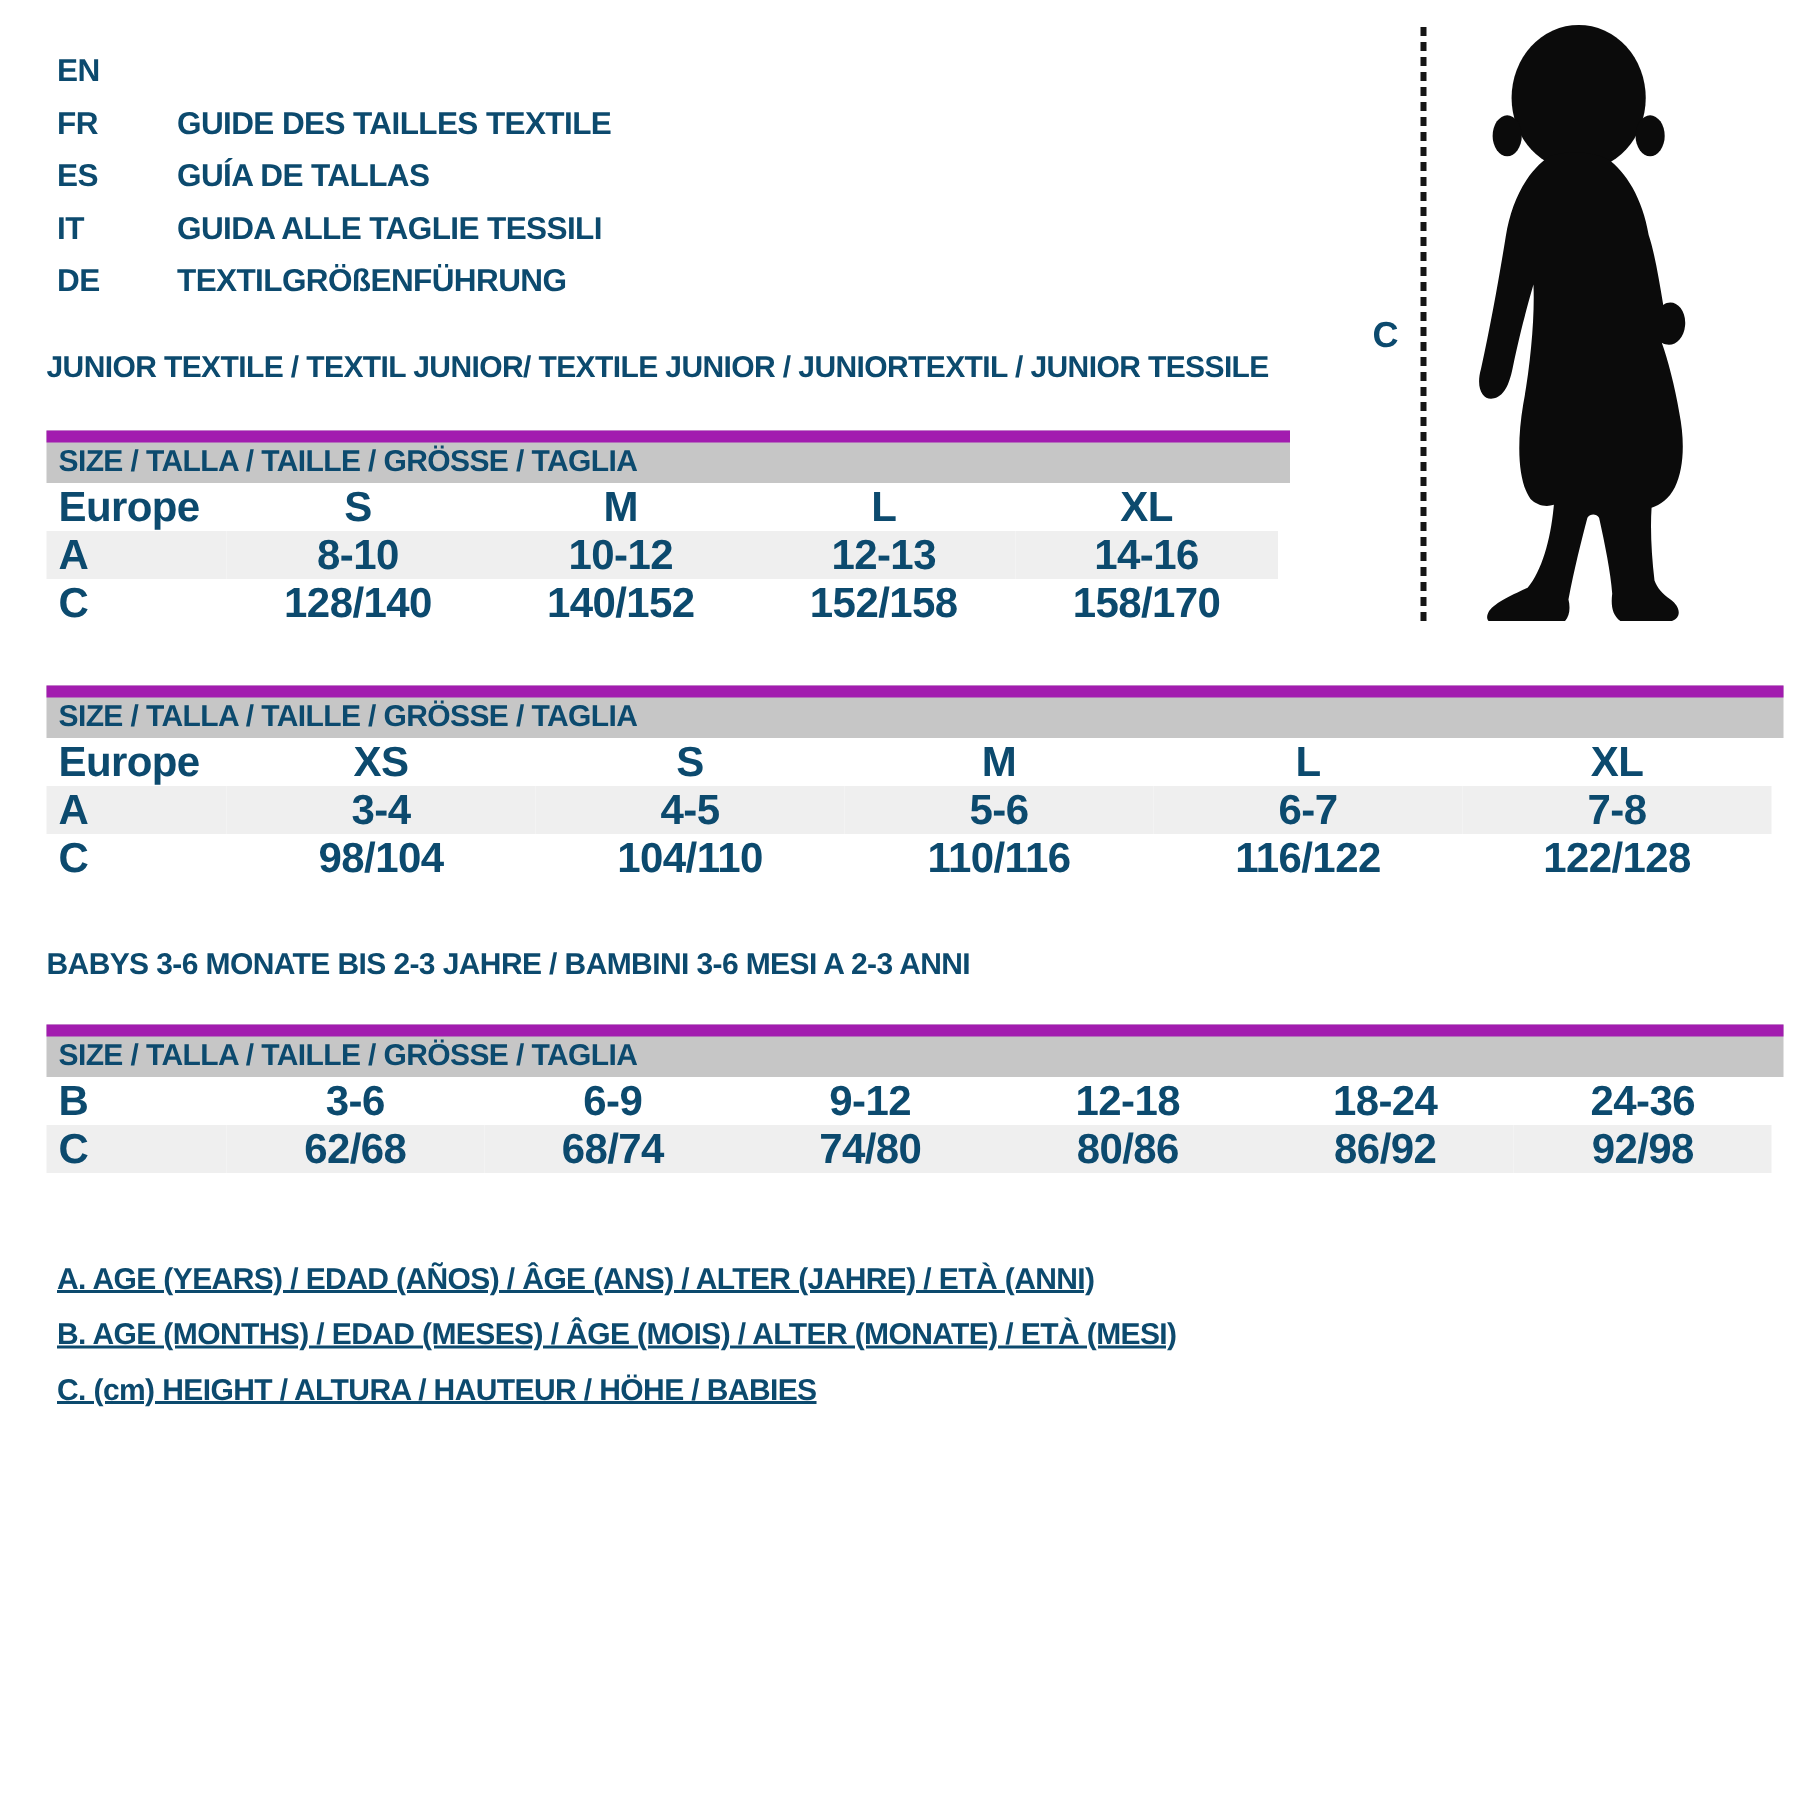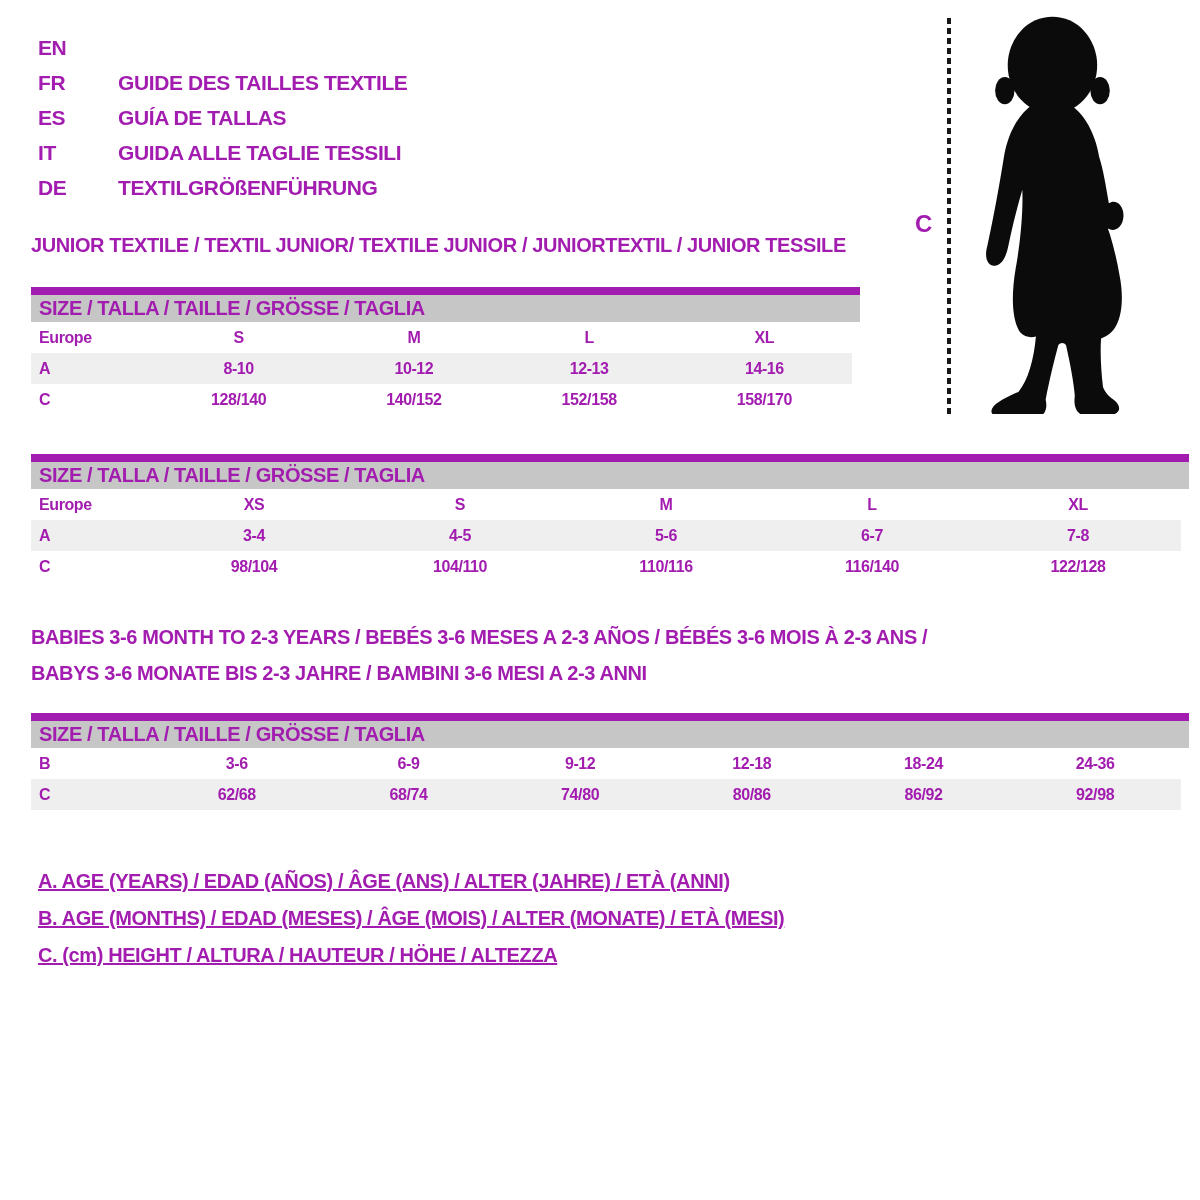--- a/index.html
+++ b/index.html
@@ -2,21 +2,21 @@
 <html><head>
 <meta charset="utf-8">
 <style>
   html,body{margin:0;padding:0;background:#ffffff;}
   .page{
     position:relative;
     width:1200px;height:1200px;
     background:#ffffff;
     font-family:"Liberation Sans","DejaVu Sans",sans-serif;
     font-weight:bold;
-    color:#a21caf;
+    color:#0c4a6e;
     overflow:hidden;
     letter-spacing:-0.4px;
   }
   
   .lang-block{position:absolute;left:38px;top:30px;}
   .lang-row{display:flex;line-height:35px;font-size:21px;}
   .lang-code{width:80px;flex:0 0 80px;}
   .lang-label{white-space:nowrap;}
   
   .figure{position:absolute;left:0;top:0;width:1200px;height:440px;pointer-events:none;}
@@ -32,21 +32,21 @@
   .section-title .line{display:block;line-height:36px;}
   .title-sub{font-size:13px;position:relative;top:2px;letter-spacing:0;}
   .size-bar{
     background:#c6c6c6;border-top:8px solid #a21caf;
     height:27px;line-height:27px;font-size:20px;padding-left:8px;
     box-sizing:content-box;
   }
   table.size-table{border-collapse:collapse;table-layout:fixed;}
   .t-narrow{width:821px;}
   .t-wide{width:1150px;}
-  .size-table td{height:31px;padding:0;font-size:16px;text-align:center;vertical-align:middle;}
+  .size-table td{height:31px;padding:0;font-size:28px;text-align:center;vertical-align:middle;}
   .size-table td.row-label{text-align:left;padding-left:8px;}
   .size-table tr.shaded td{background:#efefef;}
   #table-0{margin-top:227px;}
   #table-1{margin-top:39px;}
   #table-2{margin-top:37px;}
   .gap-t0{margin-top:24px;}
   .gap-t1{margin-top:25px;}
   .gap-t2{margin-top:22px;}
   .col-first-narrow{width:112px;}
   .col-first-wide{width:112px;}
@@ -166,29 +166,28 @@
               <td>4-5</td>
               <td>5-6</td>
               <td>6-7</td>
               <td>7-8</td>
             </tr>
             <tr>
               <td class="row-label col-first-wide">C</td>
               <td>98/104</td>
               <td>104/110</td>
               <td>110/116</td>
-              <td>116/140</td>
+              <td>116/122</td>
               <td>122/128</td>
             </tr>
           </tbody>
         </table>
       </section>
     <section id="table-2" class="table-section">
         <h2 class="section-title" style="margin: 0px;">
-          <span class="line"><span>BABIES 3-6 MONTH TO 2-3 YEARS / BEBÉS 3-6 MESES A 2-3 AÑOS / BÉBÉS 3-6 MOIS À 2-3 ANS /</span></span>
           <span class="line"><span>BABYS 3-6 MONATE BIS 2-3 JAHRE / BAMBINI 3-6 MESI A 2-3 ANNI</span></span>
         </h2>
         <div class="size-bar t-wide gap-t2">SIZE / TALLA / TAILLE / GRÖSSE / TAGLIA</div>
         <table class="size-table t-wide">
           <tbody>
             <tr>
               <td class="row-label col-first-wide">B</td>
               <td>3-6</td>
               <td>6-9</td>
               <td>9-12</td>
@@ -205,17 +204,17 @@
               <td>86/92</td>
               <td>92/98</td>
             </tr>
           </tbody>
         </table>
       </section>
 
     <div class="footnotes" id="footnotes">
         <div class="footnote">A. AGE (YEARS) / EDAD (AÑOS) / ÂGE (ANS) / ALTER (JAHRE) / ETÀ (ANNI)</div>
         <div class="footnote">B. AGE (MONTHS) / EDAD (MESES) / ÂGE (MOIS) / ALTER (MONATE) / ETÀ (MESI)</div>
-        <div class="footnote">C. (cm) HEIGHT / ALTURA / HAUTEUR / HÖHE / ALTEZZA</div>
+        <div class="footnote">C. (cm) HEIGHT / ALTURA / HAUTEUR / HÖHE / BABIES</div>
       </div>
   </div>
 
 </div>
 
 </body></html>

